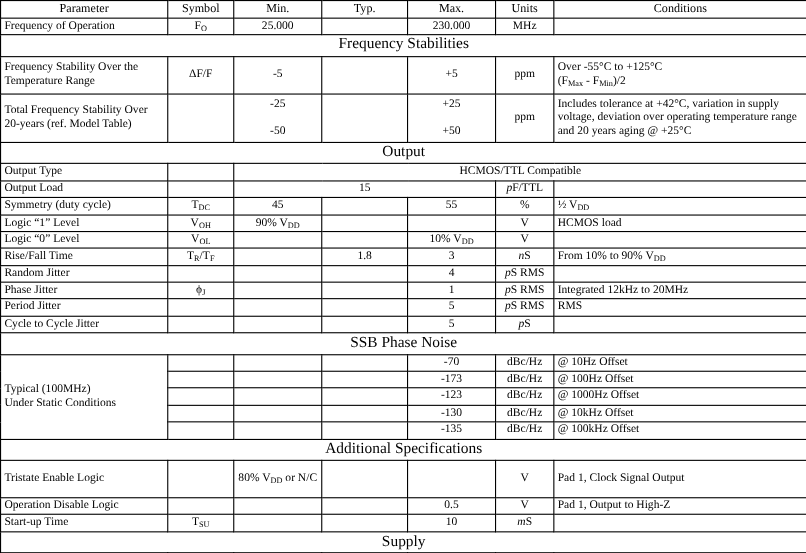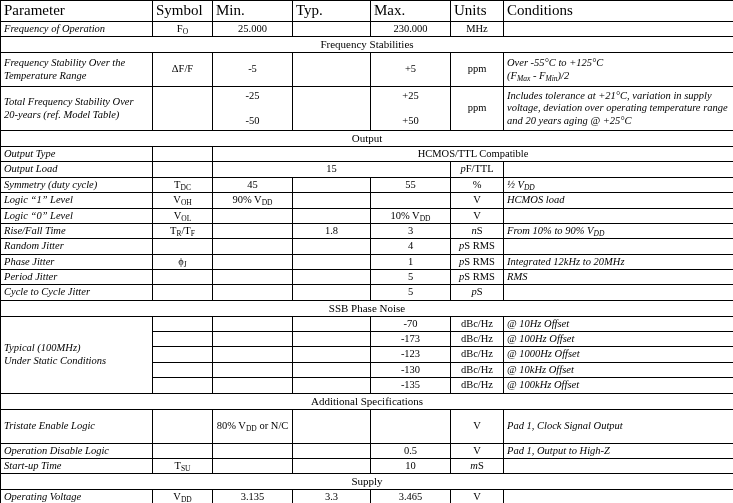--- a/index.html
+++ b/index.html
@@ -21,32 +21,33 @@
     table-layout: fixed;
   }
   table.spec td, table.spec th {
     border: 1px solid #000000;
     padding: 1px 3px;
     vertical-align: middle;
     line-height: 1.18;
     font-weight: normal;
   }
   .hdr td {
-    font-weight: bold;
-    font-size: 15px;
-    padding: 2px 2px;
-  }
-  .section td {
     text-align: center;
     font-weight: bold;
     font-size: 11px;
     padding: 2px 2px;
   }
+  .section td {
+    text-align: center;
+    font-weight: bold;
+    font-size: 14px;
+    padding: 2px 2px;
+  }
   .c { text-align: center; }
-  .l { text-align: left; font-style: italic; }
+  .l { text-align: left; }
   .sub { font-size: 7.5px; vertical-align: baseline; position: relative; top: 2px; }
   .ital { font-style: italic; }
   .tall { height: 34px; margin-left: 24px; }
   .taller { height: 44px; }
   .r-param { padding-left: 4px; }
 </style>
 </head>
 <body>
 
 <table class="spec">
@@ -90,21 +91,21 @@
         <td class="c">ppm</td>
         <td class="l">Over -55°C to +125°C<br>(F<span class="sub">Max</span> - F<span class="sub">Min</span>)/2</td>
       </tr>
       <tr class="taller">
         <td class="l r-param">Total Frequency Stability Over 20-years (ref. Model Table)</td>
         <td class="c">&nbsp;</td>
         <td class="c">-25<br><br>-50</td>
         <td class="c">&nbsp;</td>
         <td class="c">+25<br><br>+50</td>
         <td class="c">ppm</td>
-        <td class="l">Includes tolerance at +21°C, variation in supply voltage, deviation over operating temperature range and 20 years aging @ +25°C</td>
+        <td class="l">Includes tolerance at +42°C, variation in supply voltage, deviation over operating temperature range and 20 years aging @ +25°C</td>
       </tr>
       <tr class="section">
         <td colspan="7">Output</td>
       </tr>
       <tr>
         <td class="l r-param">Output Type</td>
         <td class="c">&nbsp;</td>
         <td class="c" colspan="5">HCMOS/TTL Compatible</td>
       </tr>
       <tr>

